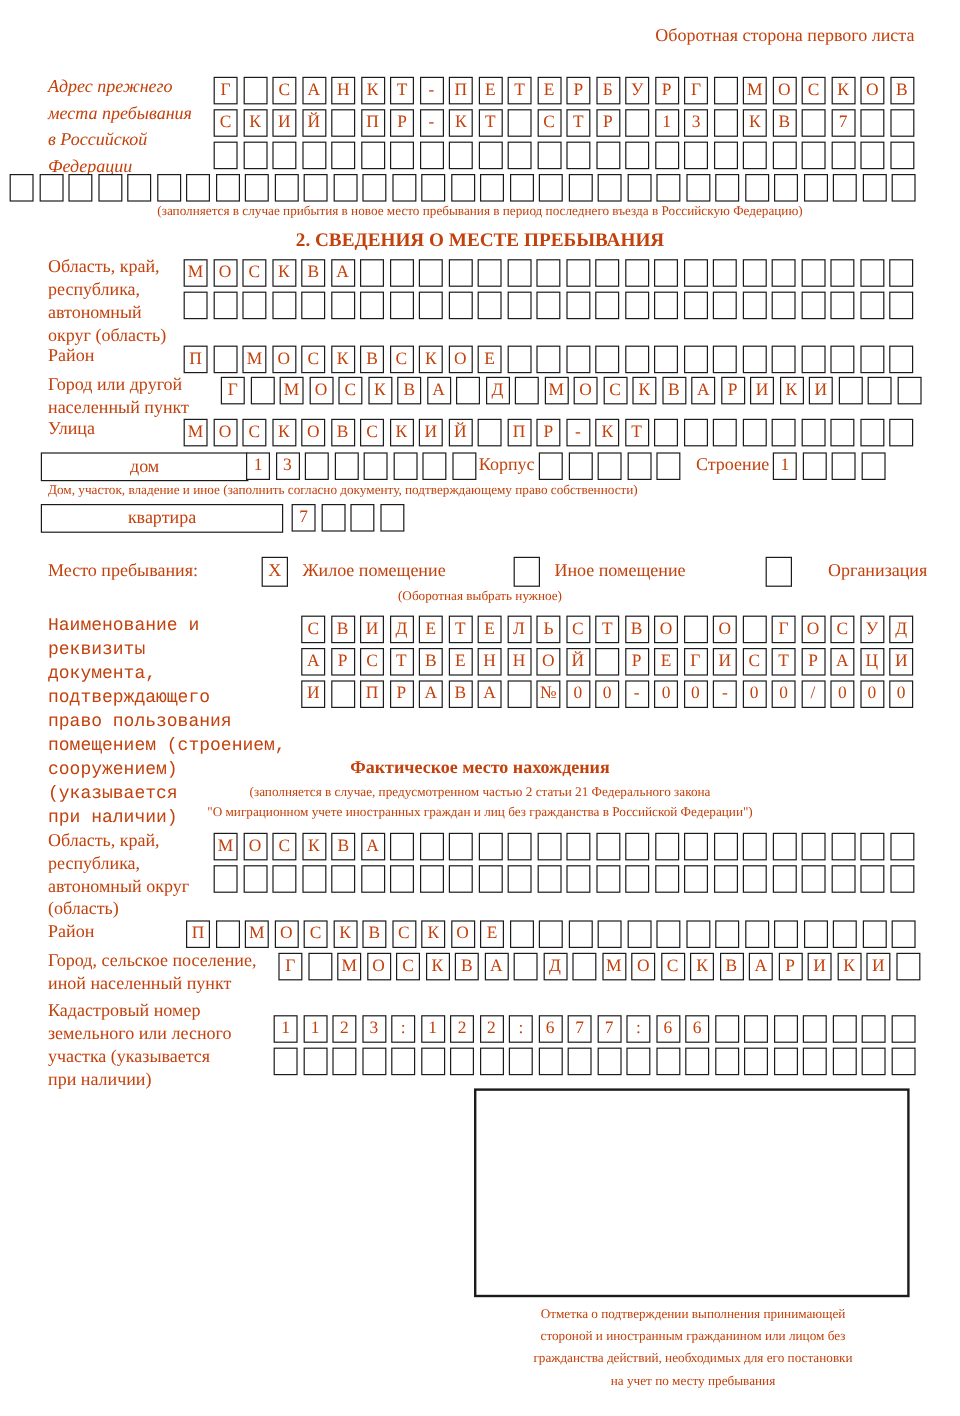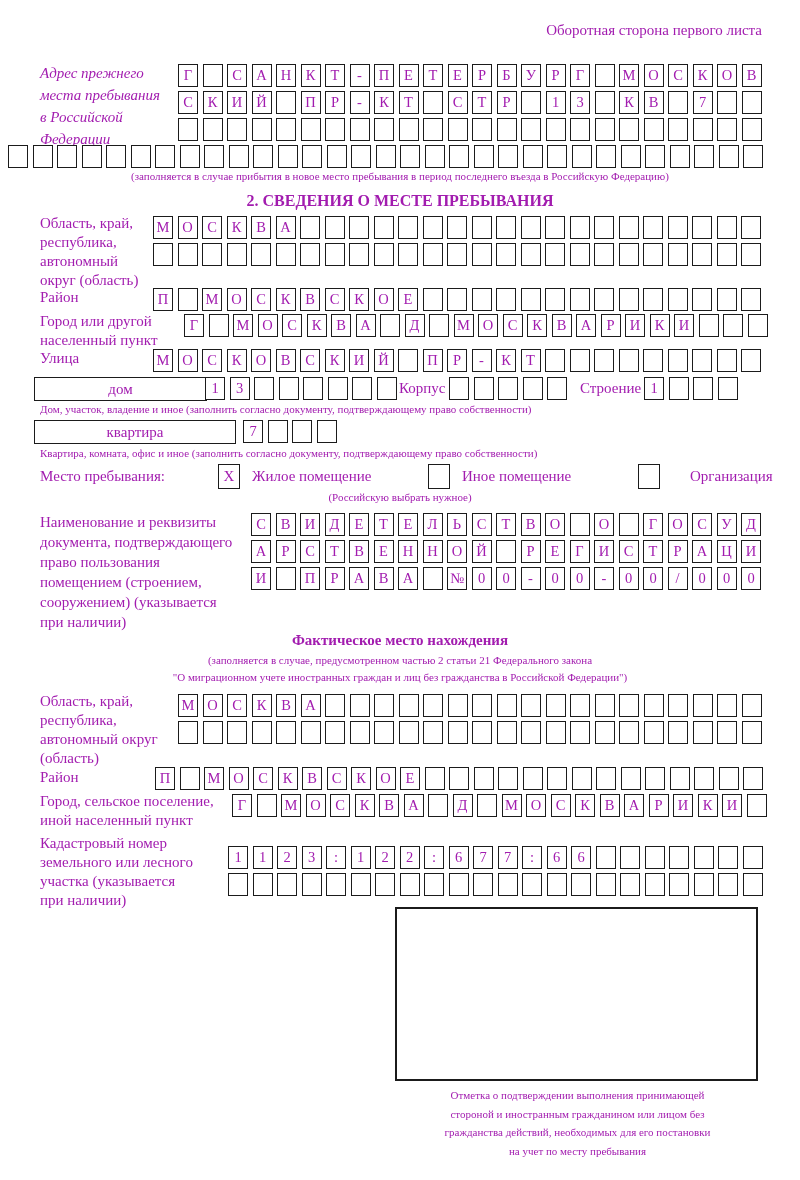--- a/index.html
+++ b/index.html
@@ -1,24 +1,24 @@
 <!DOCTYPE html>
 <html><head>
 <meta charset="utf-8">
 <style>
   html,body{margin:0;padding:0;background:#fff;}
-  .page{position:relative;width:800px;height:1180px;background:#fff;color:#a21caf;
+  .page{position:relative;width:800px;height:1180px;background:#fff;color:#c2410c;
         font-family:"Liberation Serif","DejaVu Serif",serif;overflow:hidden;}
   .abs{position:absolute;}
   .label{white-space:pre-line;}
   .f15{font-size:15px;}
   .f13{font-size:11px;}
   .f16{font-size:16px;font-family:Liberation Serif, serif;}
   .lh19{line-height:19px;}
-  .lh20{line-height:20px;}
+  .lh20{line-height:20px;font-family:Liberation Mono, monospace;}
   .lh22{line-height:22px;font-style:italic;}
   .bold{font-weight:bold;}
   .center{text-align:center;}
   .right{text-align:right;}
   .boxrow{display:flex;gap:4.5px;}
   .cbox{flex:none;width:20px;height:23px;box-sizing:border-box;border:1.8px solid #1b1b1b;
         display:flex;align-items:center;justify-content:center;font-size:14.5px;background:#fff;}
   .widebox{box-sizing:border-box;border:1.8px solid #1b1b1b;height:24px;
         display:flex;align-items:center;justify-content:center;font-size:15px;background:#fff;}
   .checkbox{box-sizing:border-box;border:1.8px solid #1b1b1b;width:22px;height:25px;
@@ -325,30 +325,29 @@
     </div>
   <div class="abs widebox" style="left:34px;top:420px;width:202px">квартира</div>
 
   <div class="abs f13" style="left:40px;top:403px;width:720px">Дом, участок, владение и иное (заполнить согласно документу, подтверждающему право собственности)</div>
   <div class="abs boxrow" style="left:243px;top:420px">
       <div class="cbox">7</div>
       <div class="cbox"></div>
       <div class="cbox"></div>
       <div class="cbox"></div>
     </div>
-  <div class="abs f13" style="left:40px;top:447px;width:720px">Квартира, комната, офис и иное (заполнить согласно документу, подтверждающему право собственности)</div>
 
   <div class="abs f15" style="left:40px;top:468px">Место пребывания:</div>
   <div class="abs checkbox" style="left:218px;top:464px">X</div>
   <div class="abs f15" style="left:252px;top:468px">Жилое помещение</div>
   <div class="abs checkbox" style="left:428px;top:464px"></div>
   <div class="abs f15" style="left:462px;top:468px">Иное помещение</div>
   <div class="abs checkbox" style="left:638px;top:464px"></div>
   <div class="abs f15" style="left:690px;top:468px">Организация</div>
-  <div class="abs center f13" style="left:0;top:491px;width:800px">(Российскую выбрать нужное)</div>
+  <div class="abs center f13" style="left:0;top:491px;width:800px">(Оборотная выбрать нужное)</div>
 
   <div class="abs label f15 lh20" style="left:40px;top:512px;width:210px">Наименование и реквизиты
 документа, подтверждающего
 право пользования
 помещением (строением,
 сооружением) (указывается
 при наличии)</div>
   <div class="abs boxrow" style="left:251px;top:513px">
       <div class="cbox">С</div>
       <div class="cbox">В</div>

